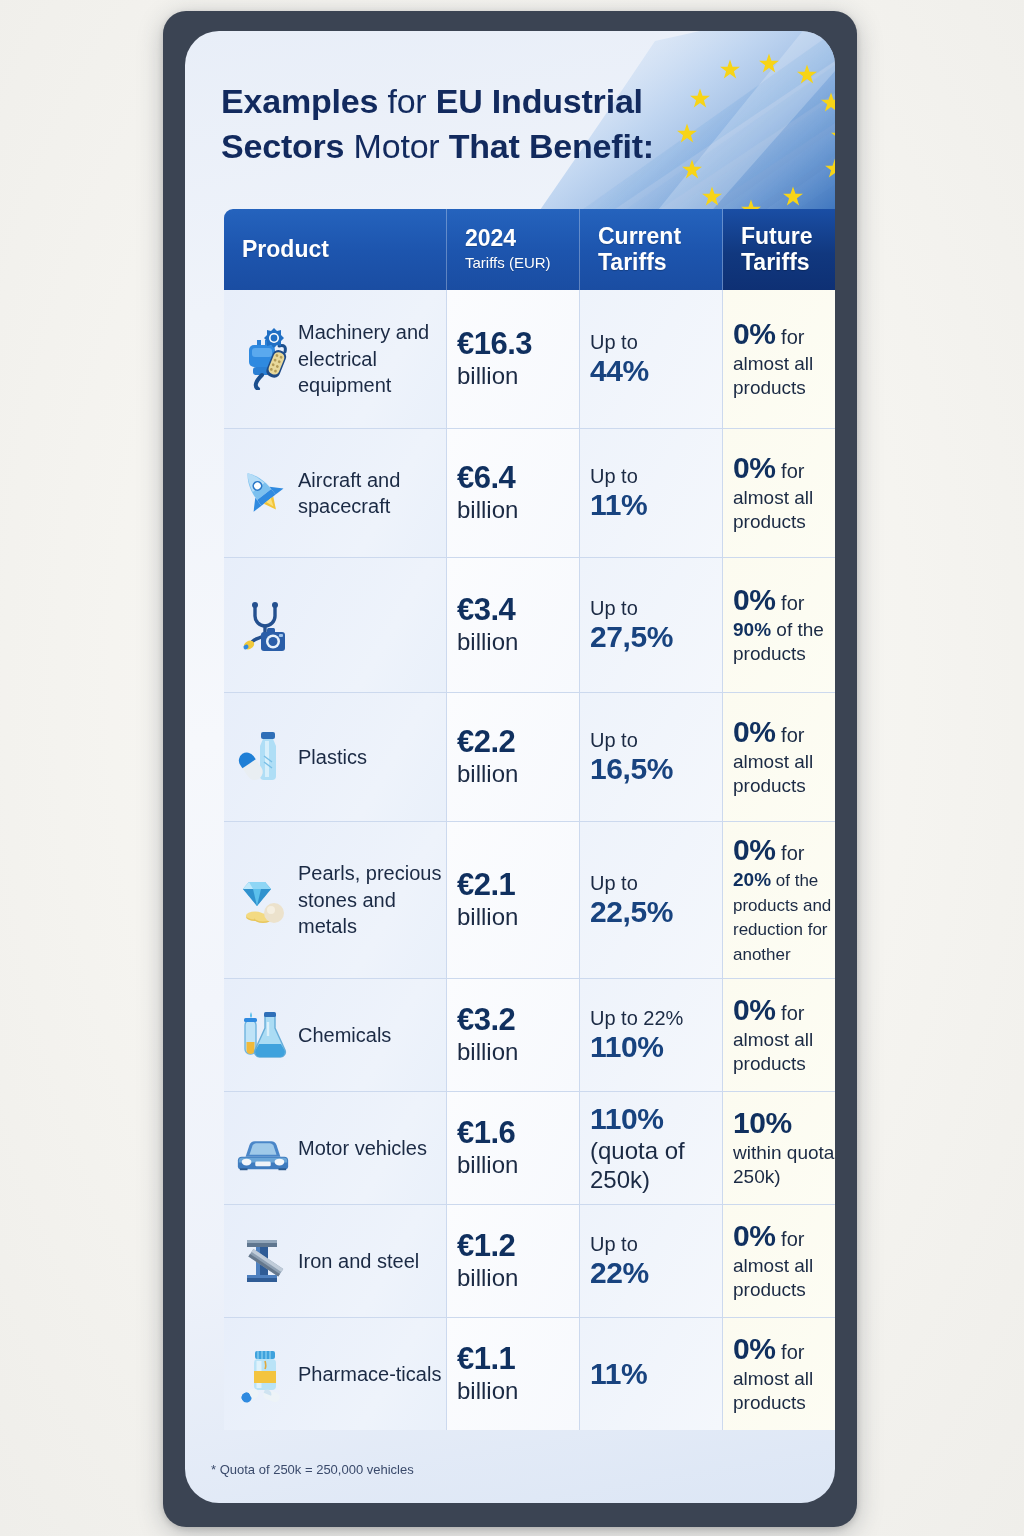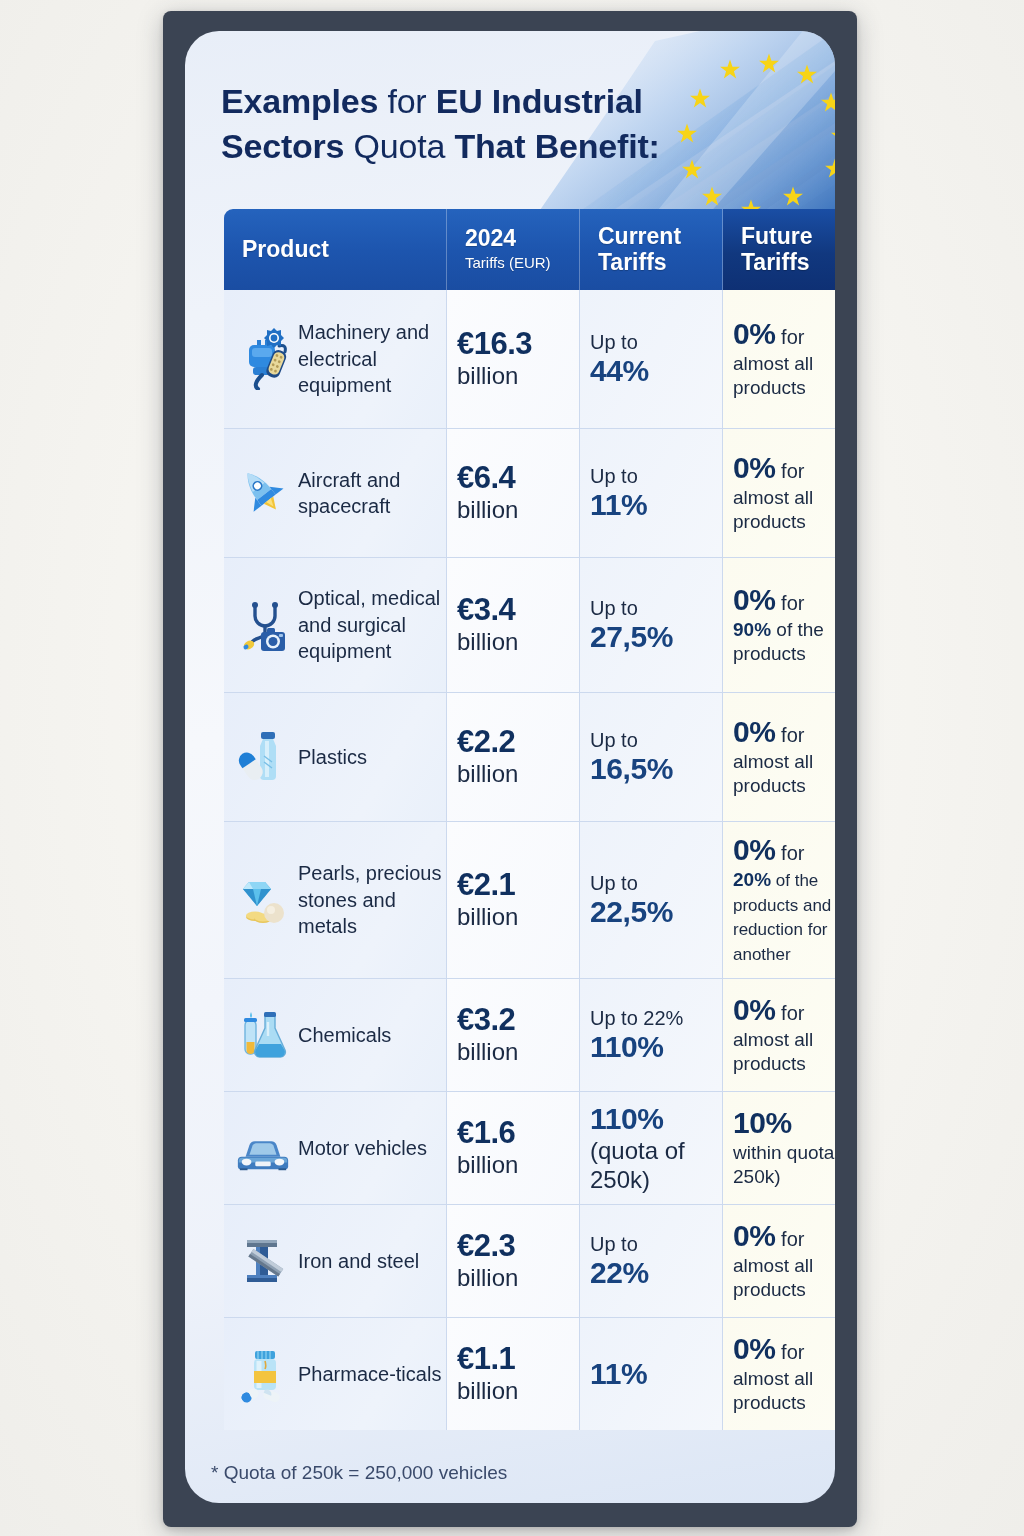--- a/index.html
+++ b/index.html
@@ -19,21 +19,21 @@
     background: radial-gradient(ellipse at 50% 45%, #fafaf8 0%, #f5f4f0 55%, #efeeea 100%);
   }
 
   
   #phone-frame {
     position: absolute;
     left: 163px;
     top: 11px;
     width: 694px;
     height: 1516px;
-    border-radius: 8px;
+    border-radius: 23px;
     background: #3b4453;
     box-shadow: 0 6px 26px rgba(40,46,58,0.28), 0 2px 6px rgba(0,0,0,0.14);
     box-sizing: border-box;
   }
 
   #phone-screen {
     position: absolute;
     left: 22px;
     top: 20px;
     width: 650px;
@@ -222,21 +222,21 @@
     margin-top: 1px;
   }
   .fut-rest b { font-weight: 700; color: #10305f; }
   .fut-rest .tiny { font-size: 17px; }
 
   
   #footnote {
     position: absolute;
     left: 26px;
     top: 1431px;
-    font-size: 19px;
+    font-size: 13px;
     color: #3a4a6b;
     font-weight: 400;
     text-align: right;
   }
 </style>
 </head>
 <body>
 
 <div id="stage">
 
@@ -310,21 +310,21 @@
             </g>
           </g>
         </svg>
       </div>
 
       <div id="title">
         <div>
           <span class="t-bold">Examples</span><span class="t-norm"> for </span><span class="t-bold">EU Industrial</span>
         </div>
         <div>
-          <span class="t-bold">Sectors</span><span class="t-norm"> Quota </span><span class="t-bold">That Benefit:</span>
+          <span class="t-bold">Sectors</span><span class="t-norm"> Motor </span><span class="t-bold">That Benefit:</span>
         </div>
       </div>
 
       <div id="tariff-table">
 
         <div class="trow" id="table-header">
           <div class="hcell c-product">
             <div class="h-main">Product</div>
           </div>
           <div class="hcell c-exports">
@@ -446,21 +446,20 @@
     <ellipse cx="14" cy="51" rx="5.5" ry="4" fill="#f0c93b" transform="rotate(-28 14 51)"></ellipse>
     <ellipse cx="11" cy="53" rx="2.6" ry="2.2" fill="#2f8ae0" transform="rotate(-28 11 53)"></ellipse>
     <rect x="26" y="38" width="24" height="19" rx="3" fill="#2a5ea8"></rect>
     <rect x="32" y="34" width="8" height="5" rx="1.5" fill="#2a5ea8"></rect>
     <circle cx="38" cy="47.5" r="7" fill="#e8f2fb"></circle>
                       <circle cx="38" cy="47.5" r="4.5" fill="#2a5ea8"></circle>
     <rect x="44" y="40" width="4" height="3" rx="1" fill="#9fc4ec"></rect>
   </g>
                   </svg>
                 </span>
-                <span class="prod-label">Optical, medical and surgical equipment</span>
               </div>
               <div class="bcell c-exports">
                 <div class="exp-wrap">
                   <div class="exp-amount">€3.4</div>
                   <div class="exp-unit">billion</div>
                 </div>
               </div>
               <div class="bcell c-current">
                 <div class="cur-wrap">
                   <div class="cur-pre">Up to</div>
@@ -645,21 +644,21 @@
       <rect x="12" y="28" width="36" height="3.5" fill="#c0ccd9"></rect>
       <rect x="12" y="34" width="36" height="3" fill="#66788c"></rect>
     </g>
   </g>
                   </svg>
                 </span>
                 <span class="prod-label">Iron and steel</span>
               </div>
               <div class="bcell c-exports">
                 <div class="exp-wrap">
-                  <div class="exp-amount">€2.3</div>
+                  <div class="exp-amount">€1.2</div>
                   <div class="exp-unit">billion</div>
                 </div>
               </div>
               <div class="bcell c-current">
                 <div class="cur-wrap">
                   <div class="cur-pre">Up to</div>
                   <div class="cur-big">22%</div>
                 </div>
               </div>
               <div class="bcell c-future last">

